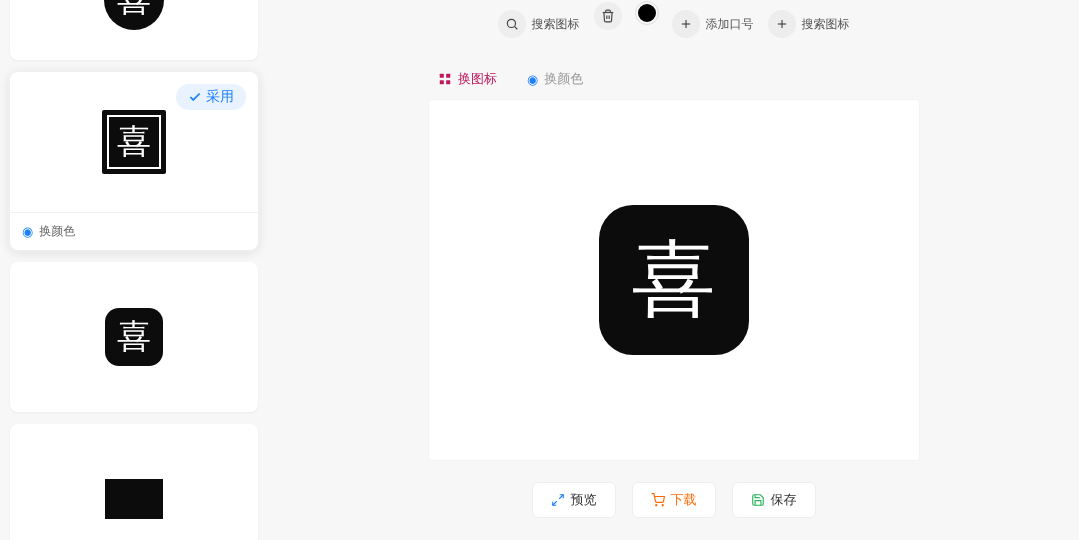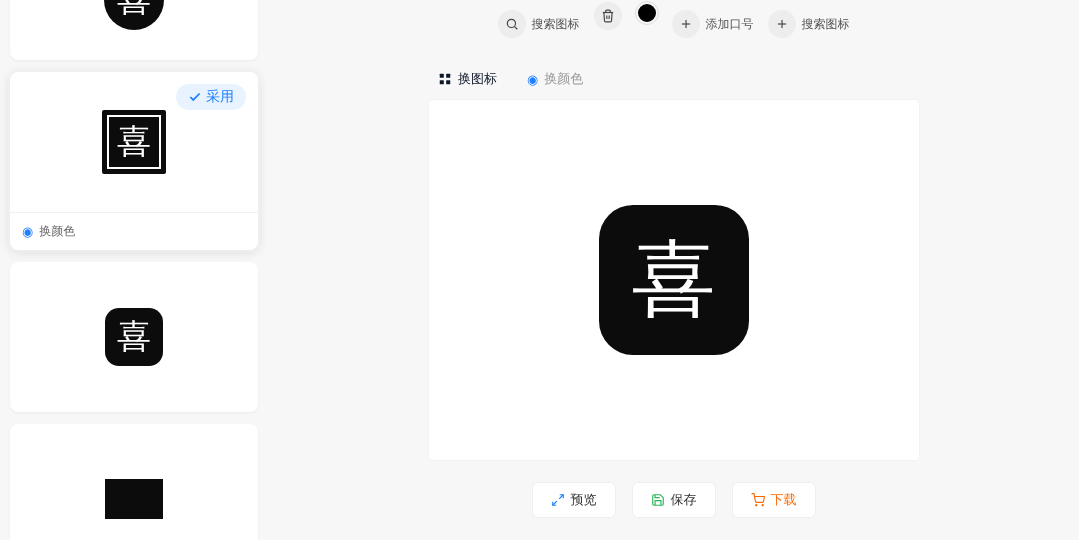--- a/index.html
+++ b/index.html
@@ -145,21 +145,21 @@
       outline: 1px solid #ddd;
     }
     .submenu {
       margin: 24px 0 12px 170px;
       display: flex;
       gap: 30px;
       font-size: 13px;
       align-items: center;
     }
     .submenu-item { display: flex; align-items: center; gap: 6px; color: #999; cursor: pointer; }
-    .submenu-item.blue { color: #0f172a; }
+    .submenu-item.blue { color: #be185d; }
     .canvas-wrap { flex: 1; display: flex; flex-direction: column; align-items: center; }
     .canvas {
       width: 490px;
       height: 360px;
       background: #fff;
       border-radius: 4px;
       display: flex; align-items: center; justify-content: center;
       box-shadow: 0 0 0 1px rgba(0,0,0,0.02);
     }
     .action-bar {
@@ -303,33 +303,33 @@
       <div class="action-bar">
         <button class="action-btn">
           <svg class="icon-svg" viewBox="0 0 24 24" fill="none" stroke="#1e80ff" stroke-width="2">
               <polyline points="15 3 21 3 21 9"></polyline>
               <polyline points="9 21 3 21 3 15"></polyline>
               <line x1="21" y1="3" x2="14" y2="10"></line>
               <line x1="3" y1="21" x2="10" y2="14"></line>
             </svg>
           <span>预览</span>
         </button>
+        <button class="action-btn orange">
+          <svg class="icon-svg" viewBox="0 0 24 24" fill="none" stroke="currentColor" stroke-width="2">
+              <circle cx="9" cy="21" r="1"></circle>
+              <circle cx="20" cy="21" r="1"></circle>
+              <path d="M1 1h4l2.68 13.39a2 2 0 0 0 2 1.61h9.72a2 2 0 0 0 2-1.61L23 6H6"></path>
+            </svg>
+          <span>下载</span>
+        </button>
         <button class="action-btn">
           <svg class="icon-svg" viewBox="0 0 24 24" fill="none" stroke="#2db55d" stroke-width="2">
               <path d="M19 21H5a2 2 0 0 1-2-2V5a2 2 0 0 1 2-2h11l5 5v11a2 2 0 0 1-2 2z"></path>
               <polyline points="17 21 17 13 7 13 7 21"></polyline>
               <polyline points="7 3 7 8 15 8"></polyline>
             </svg>
           <span>保存</span>
         </button>
-        <button class="action-btn orange">
-          <svg class="icon-svg" viewBox="0 0 24 24" fill="none" stroke="currentColor" stroke-width="2">
-              <circle cx="9" cy="21" r="1"></circle>
-              <circle cx="20" cy="21" r="1"></circle>
-              <path d="M1 1h4l2.68 13.39a2 2 0 0 0 2 1.61h9.72a2 2 0 0 0 2-1.61L23 6H6"></path>
-            </svg>
-          <span>下载</span>
-        </button>
       </div>
     </div>
 
   </main>
 </div>
 
 </body></html>

